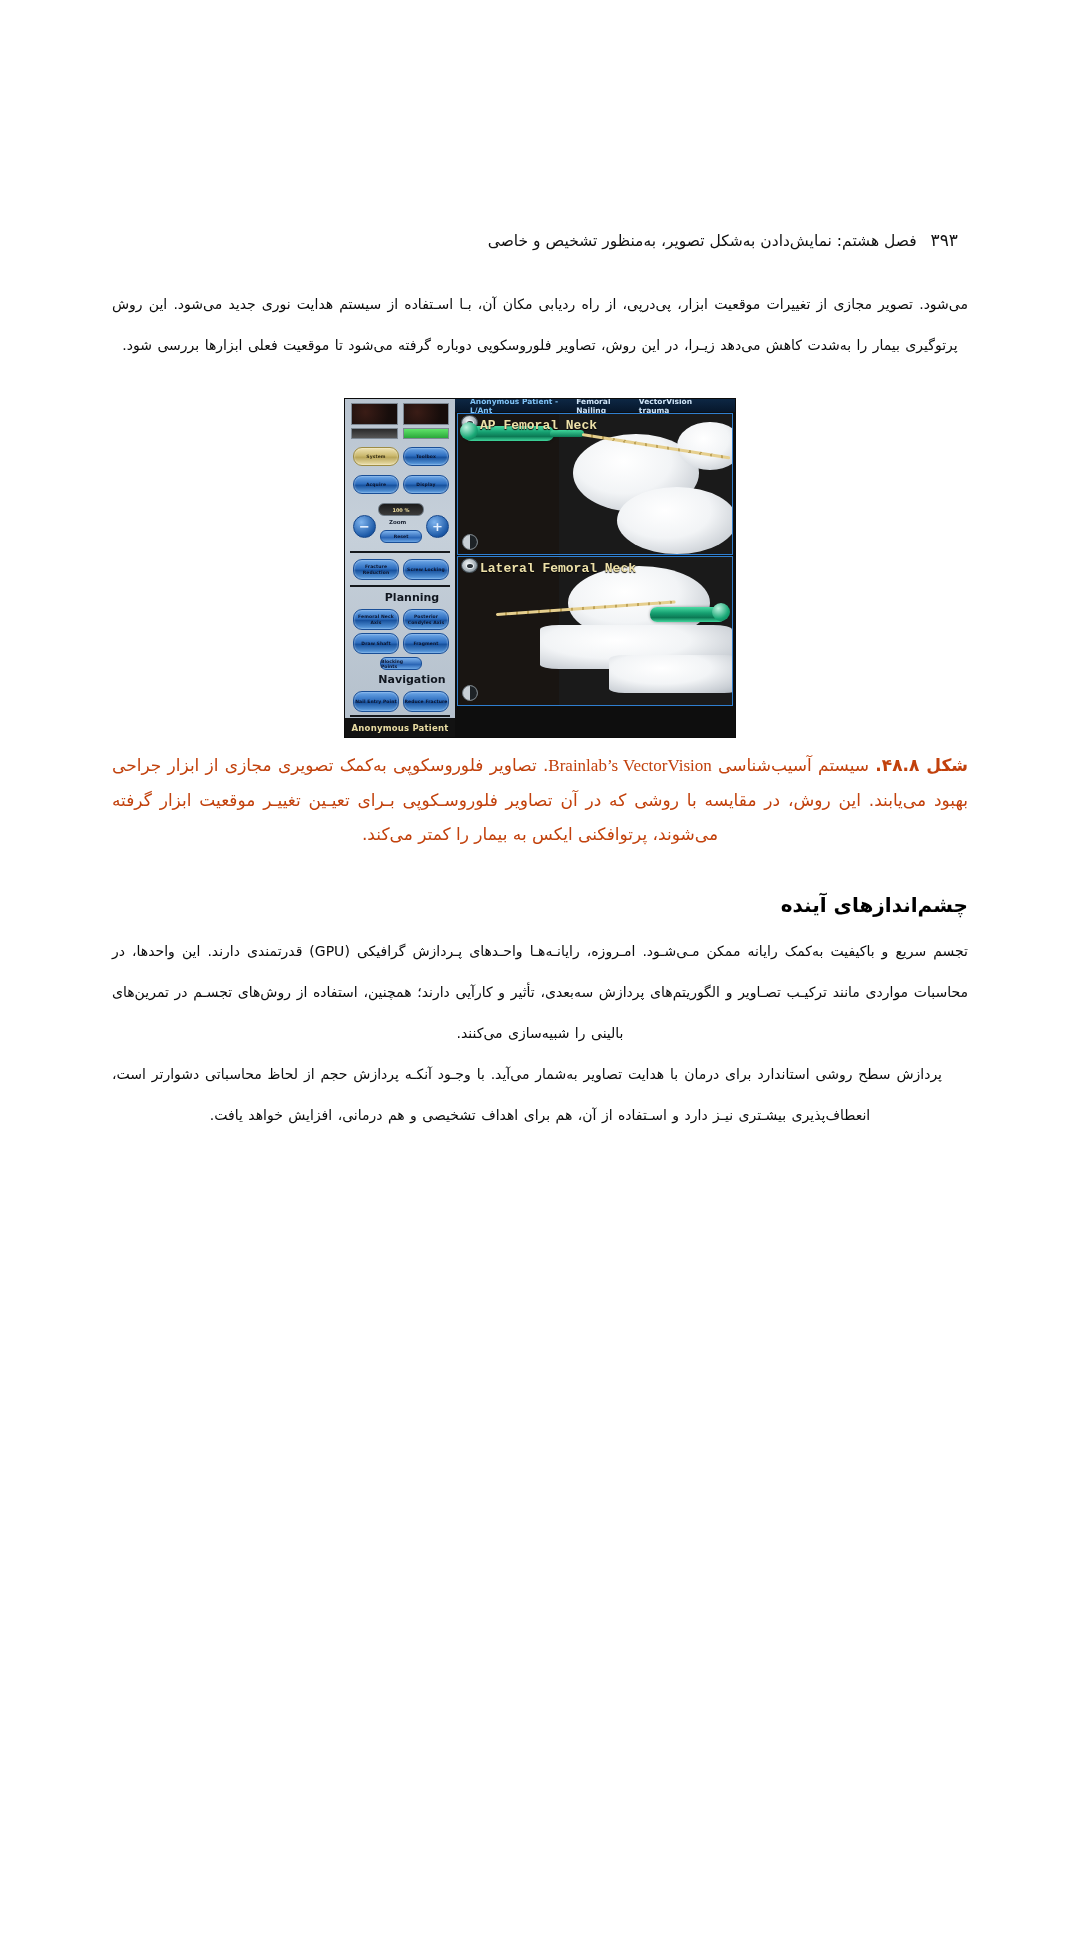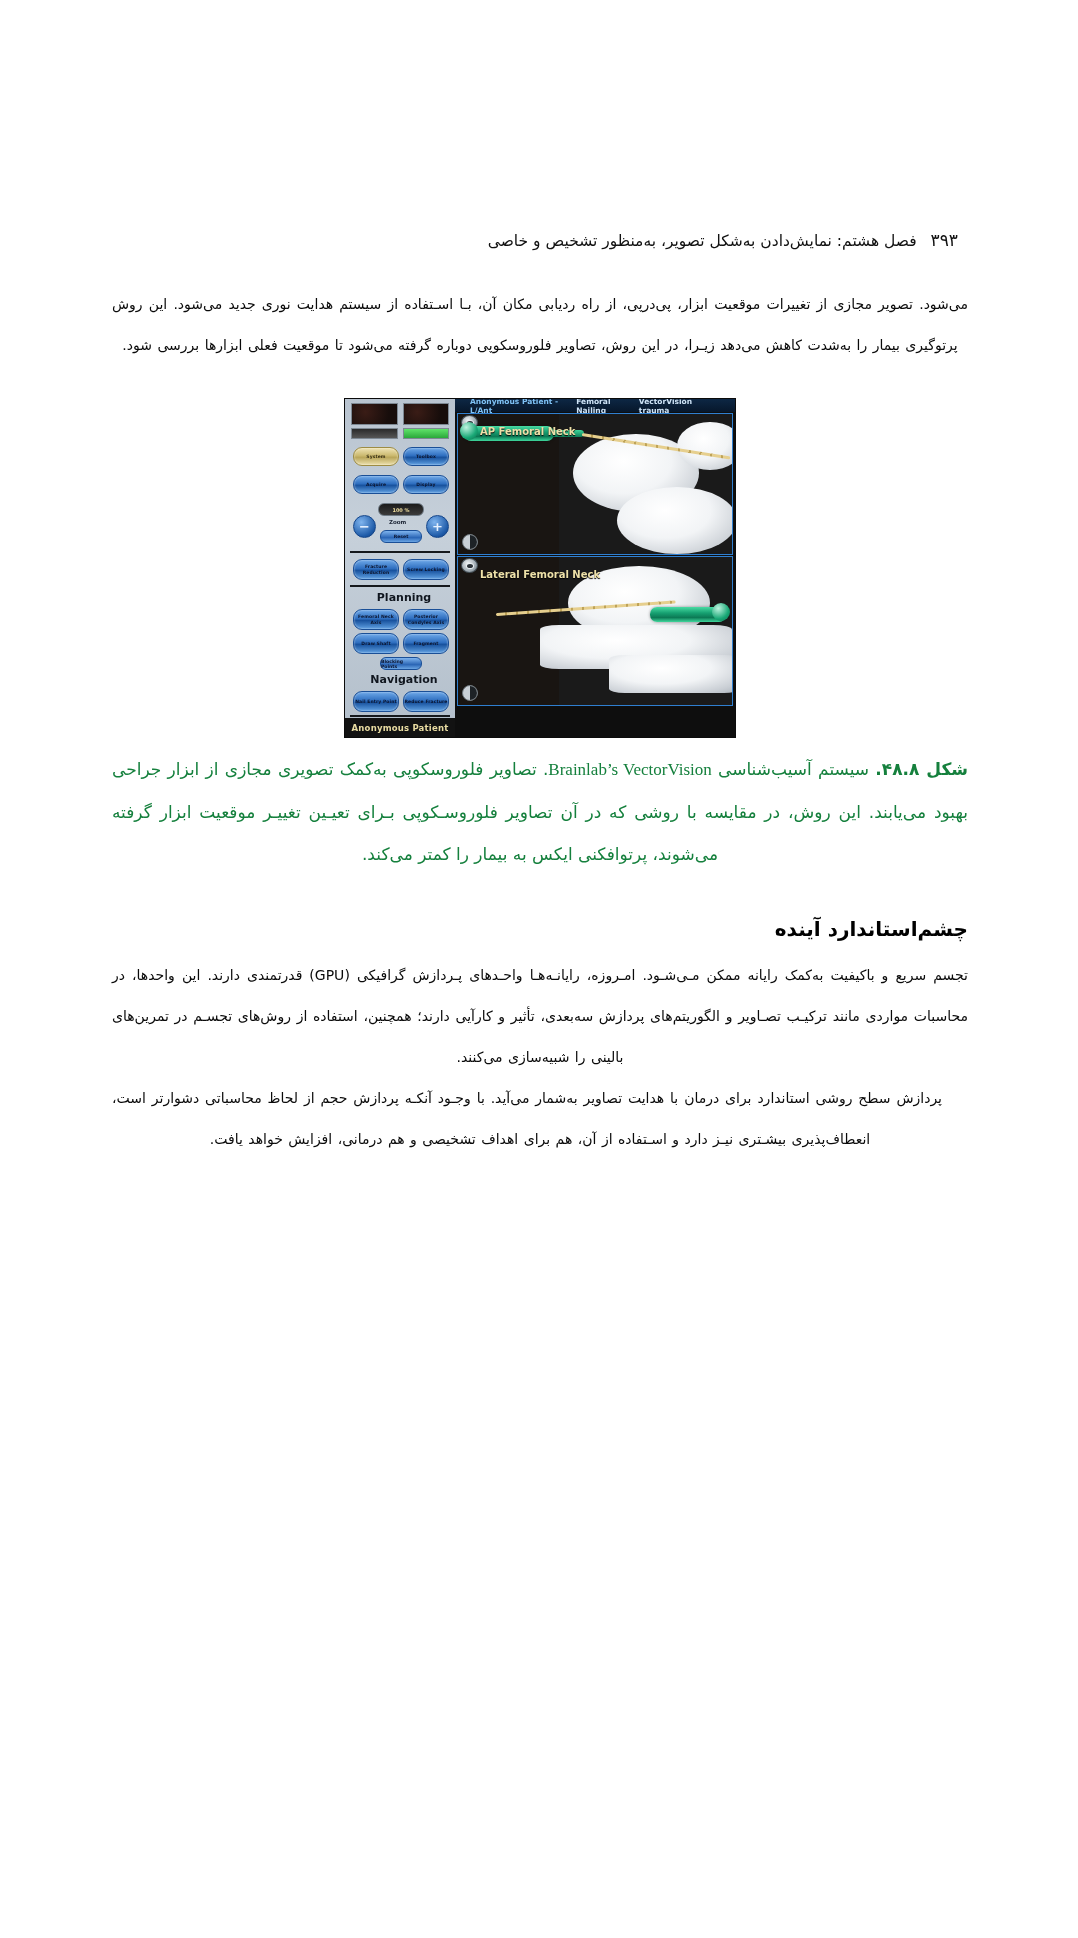--- a/index.html
+++ b/index.html
@@ -159,21 +159,21 @@
     background: linear-gradient(180deg,#7fb4ee 0%, #2b66b6 60%, #6aa5e4 100%);
     border: 1px solid #1a4f97;
     color: #0b1530; font-size: 4.6px; font-weight: bold;
     display: flex; align-items:center; justify-content:center;
   }
   .divider {
     position: absolute; left: 5px; width: 100px; height: 2px;
     background: #15181c;
   }
   .sec-title {
-    position: absolute; left: 0; width: 118px;
+    position: absolute; left: 8px; width: 118px;
     text-align: center;
     font-size: 11px; font-weight: bold; color: #10161f;
     font-family: "DejaVu Sans", "Liberation Sans", sans-serif;
   }
   .panel-footer {
     position: absolute; left: 0; bottom: 0; width: 110px; height: 19px;
     background: #121212;
     color: #e9dca2;
     font-size: 8.5px; font-weight: bold;
     display: flex; align-items: center; justify-content: center;
@@ -213,24 +213,25 @@
   .pane {
     position: absolute;
     left: 2px; right: 2px;
     border: 1px solid #2f7fd0;
     background: #1a1a1a;
     overflow: hidden;
   }
   .pane.top { top: 14px; height: 140px; }
   .pane.bottom { top: 157px; height: 148px; }
   .pane-title {
-    position: absolute; left: 22px; top: 12px;
-    color: #ede0a8; font-size: 10px; font-weight: bold;
+    position: absolute; left: 22px; top: 4px;
+    color: #ede0a8; font-size: 13px; font-weight: bold;
     text-shadow: 0 1px 1px #000;
     z-index: 6;
+    font-family: Liberation Mono, monospace;
   }
   .eye-icon {
     position: absolute; left: 3px; top: 1px;
     width: 15px; height: 13px; border-radius: 50%;
     background: radial-gradient(circle at 40% 35%, #f1f4f6, #9aa5ad 65%, #5d686f 100%);
     border: 1px solid #47525a;
     z-index: 6;
     display:flex;align-items:center;justify-content:center;
   }
   .eye-icon::after {
@@ -285,23 +286,23 @@
     z-index: 5;
     border-radius: 2px;
   }
 
   
   .caption {
     direction: rtl;
     text-align: justify;
     text-align-last: center;
     font-size: 17px;
-    line-height: 42px;
+    line-height: 34px;
     margin: 6px 0 8px 0;
-    color: #15803d;
+    color: #c2410c;
   }
   .caption b { font-weight: bold; }
   .caption .latin { direction: ltr; unicode-bidi: embed; font-family: "Liberation Serif", "DejaVu Serif", serif; }
 
   
   h2.section {
     direction: rtl;
     text-align: right;
     font-size: 20px;
     font-weight: bold;
@@ -446,19 +447,19 @@
         </div>
       </div>
     </div>
 
     <p class="caption">
       <b>شکل ۴۸.۸.</b>
       <span>سیستم آسیب‌شناسی</span>
       <span class="latin">Brainlab’s  VectorVision</span><span>. تصاویر فلوروسکوپی به‌کمک تصویری مجازی از ابزار جراحی بهبود می‌یابند. این روش، در مقایسه با روشی که در آن تصاویر فلوروسـکوپی بـرای تعیـین تغییـر موقعیت ابزار گرفته می‌شوند، پرتوافکنی ایکس به بیمار را کمتر می‌کند.</span>
     </p>
 
-    <h2 class="section">چشم‌استاندارد آینده</h2>
+    <h2 class="section">چشم‌اندازهای آینده</h2>
 
     <p class="body lastcenter">تجسم سریع و باکیفیت به‌کمک رایانه ممکن مـی‌شـود. امـروزه، رایانـه‌هـا واحـدهای پـردازش گرافیکی (GPU) قدرتمندی دارند. این واحدها، در محاسبات مواردی مانند ترکیـب تصـاویر و الگوریتم‌های پردازش سه‌بعدی، تأثیر و کارآیی دارند؛ همچنین، استفاده از روش‌های تجسـم در تمرین‌های بالینی را شبیه‌سازی می‌کنند.</p>
     <p class="body indent lastcenter">پردازش سطح روشی استاندارد برای درمان با هدایت تصاویر به‌شمار می‌آید. با وجـود آنکـه پردازش حجم از لحاظ محاسباتی دشوارتر است، انعطاف‌پذیری بیشـتری نیـز دارد و اسـتفاده از آن، هم برای اهداف تشخیصی و هم درمانی، افزایش خواهد یافت.</p>
 
   </div>
 </div>
 
 </body></html>

